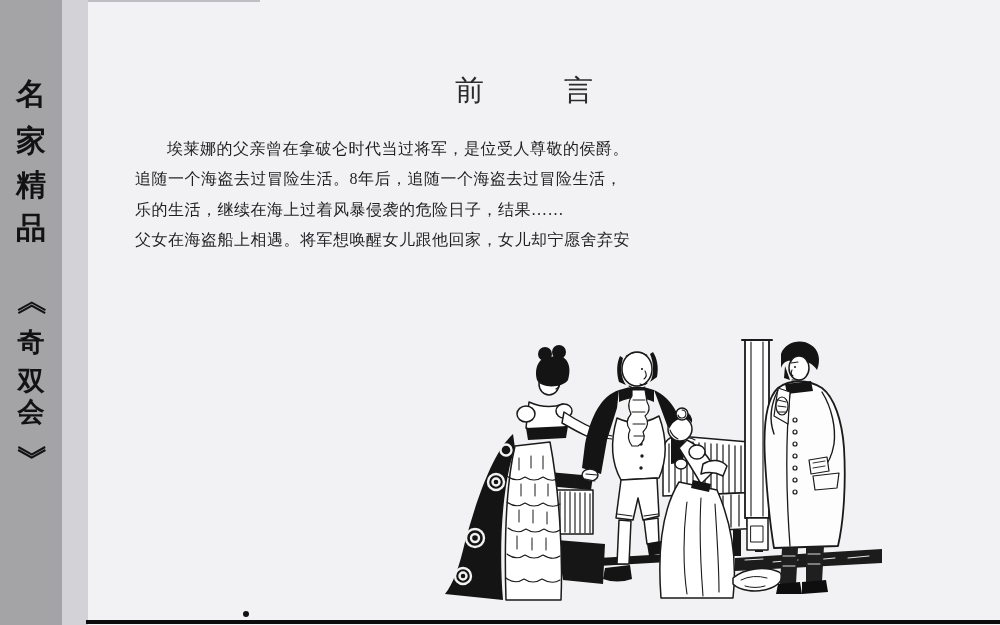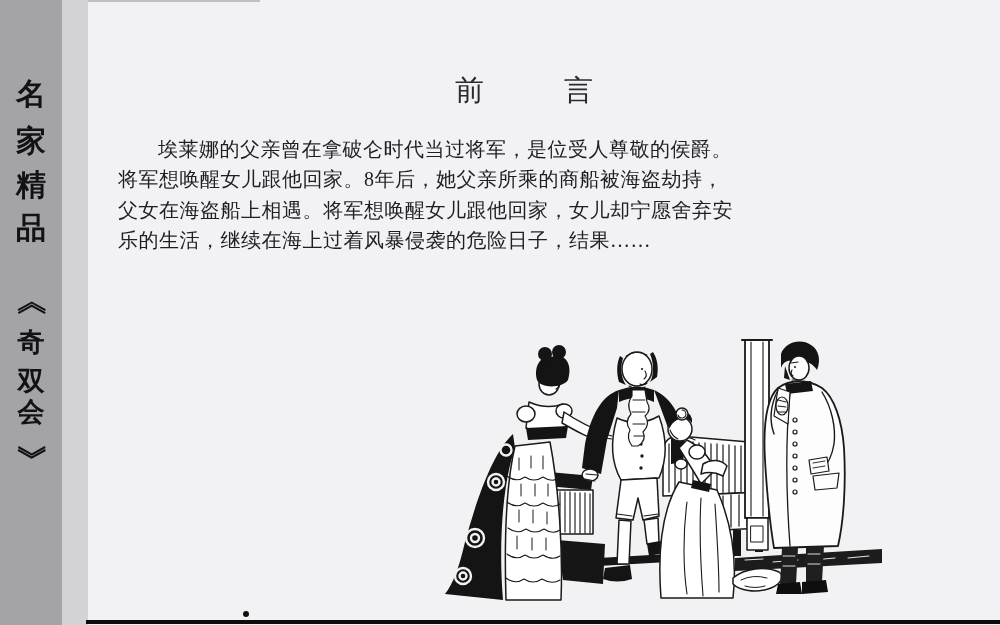--- a/index.html
+++ b/index.html
@@ -15,22 +15,22 @@
     position:absolute;left:0;width:62px;text-align:center;
     font-weight:700;color:#121214;font-size:30px;line-height:1;
   }
   .side-char.small{font-size:27px;}
   .side-char.rot{transform:rotate(90deg);font-size:30px;}
   .preface-title{
     position:absolute;left:455px;top:71px;display:flex;column-gap:79px;
     font-size:29px;color:#2b2b2e;letter-spacing:1px;white-space:nowrap;
   }
   .preface-text{
-    position:absolute;left:118px;top:134px;width:772px;
-    font-size:20px;line-height:30.4px;color:#1f1f22;letter-spacing:.5px;
+    position:absolute;left:135px;top:134px;width:772px;
+    font-size:16px;line-height:30.4px;color:#1f1f22;letter-spacing:.5px;
   }
   .preface-text .line{white-space:nowrap;}
   .preface-text .line.indent{text-indent:2em;}
   .illustration{position:absolute;left:433px;top:330px;width:450px;height:290px;}
   .illustration svg{display:block;width:100%;height:100%;}
   .ink-dot{position:absolute;left:243px;top:611px;width:6px;height:6px;border-radius:50%;background:#111;}
   .bottom-rule{position:absolute;left:86px;top:620px;width:914px;height:4px;background:#0c0c0c;}
 </style>
 </head>
 <body>
@@ -51,23 +51,23 @@
   <span class="side-char small" style="top:399px">会</span>
   <span class="side-char rot" style="top:445px">》</span>
 
   <div class="preface-title">
     <span>前</span>
     <span>言</span>
   </div>
 
   <div class="preface-text">
     <div class="line indent">埃莱娜的父亲曾在拿破仑时代当过将军，是位受人尊敬的侯爵。</div>
-    <div class="line">将军想唤醒女儿跟他回家。8年后，她父亲所乘的商船被海盗劫持，</div>
+    <div class="line">追随一个海盗去过冒险生活。8年后，追随一个海盗去过冒险生活，</div>
+    <div class="line">乐的生活，继续在海上过着风暴侵袭的危险日子，结果……</div>
     <div class="line">父女在海盗船上相遇。将军想唤醒女儿跟他回家，女儿却宁愿舍弃安</div>
-    <div class="line">乐的生活，继续在海上过着风暴侵袭的危险日子，结果……</div>
   </div>
 
   <div class="illustration">
     <svg viewBox="0 0 450 290" xmlns="http://www.w3.org/2000/svg">
       <g stroke="#1a1a1a" stroke-width="1.5" fill="none" stroke-linejoin="round" stroke-linecap="round">
 
         <g>
           <path d="M113,231 L235,224 L235,232 L113,239 Z" fill="#161616" stroke="none"></path>
           <path d="M302,228 L449,219 L449,233 L302,241 Z" fill="#1c1c1c" stroke="none"></path>
           <path d="M312,230 L330,229 M340,232 L365,230 M380,230 L402,228 M415,228 L436,226" stroke="#e8e8e8" stroke-width="1"></path>

